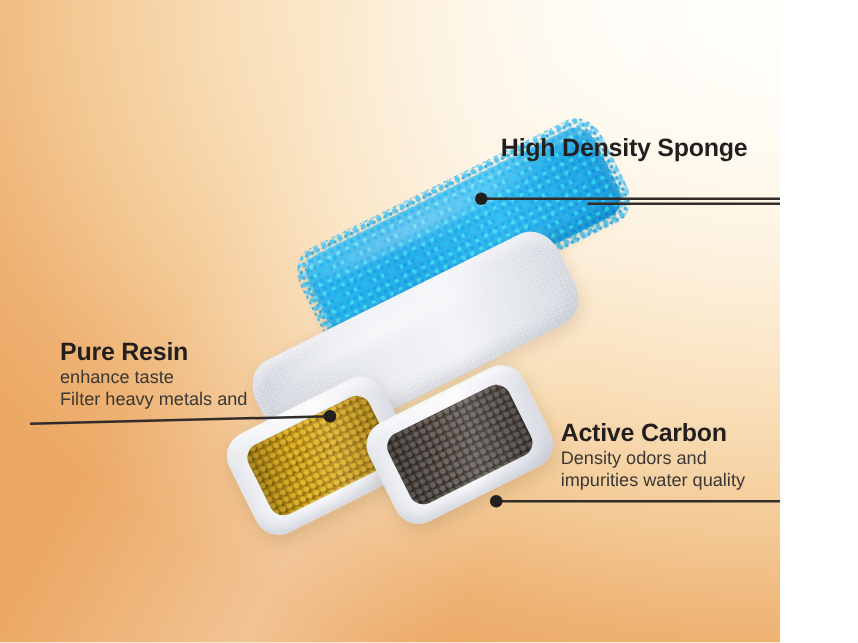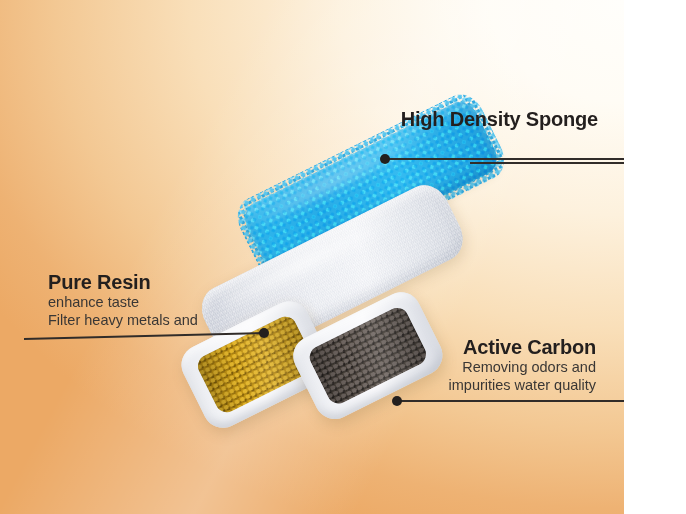--- a/index.html
+++ b/index.html
@@ -198,21 +198,21 @@
   .c-desc {
     font-size:14.5px; color:#3a3735;
     line-height:1.27; white-space:nowrap;
   }
 
   
   #callout-sponge { right:26px; top:108px; text-align:right; }
   
   #callout-resin  { left:24px; top:271px; text-align:left;margin-left:24px; }
   
-  #callout-carbon { right:28px; top:336px; text-align:right; }
+  #callout-carbon { right:28px; top:336px; }
 
   
   #leaders {
     position:absolute; inset:0;
     width:686px; height:514px;
     pointer-events:none;
   }
 </style>
 </head>
 <body>
@@ -270,17 +270,17 @@
   </div>
 
   <div class="callout" id="callout-resin">
     <div class="c-title">Pure Resin</div>
     <div class="c-desc">enhance taste</div>
     <div class="c-desc">Filter heavy metals and</div>
   </div>
 
   <div class="callout" id="callout-carbon">
     <div class="c-title">Active Carbon</div>
-    <div class="c-desc">Removing odors and</div>
+    <div class="c-desc">Density odors and</div>
     <div class="c-desc">impurities water quality</div>
   </div>
 
 </div>
 
 </body></html>

